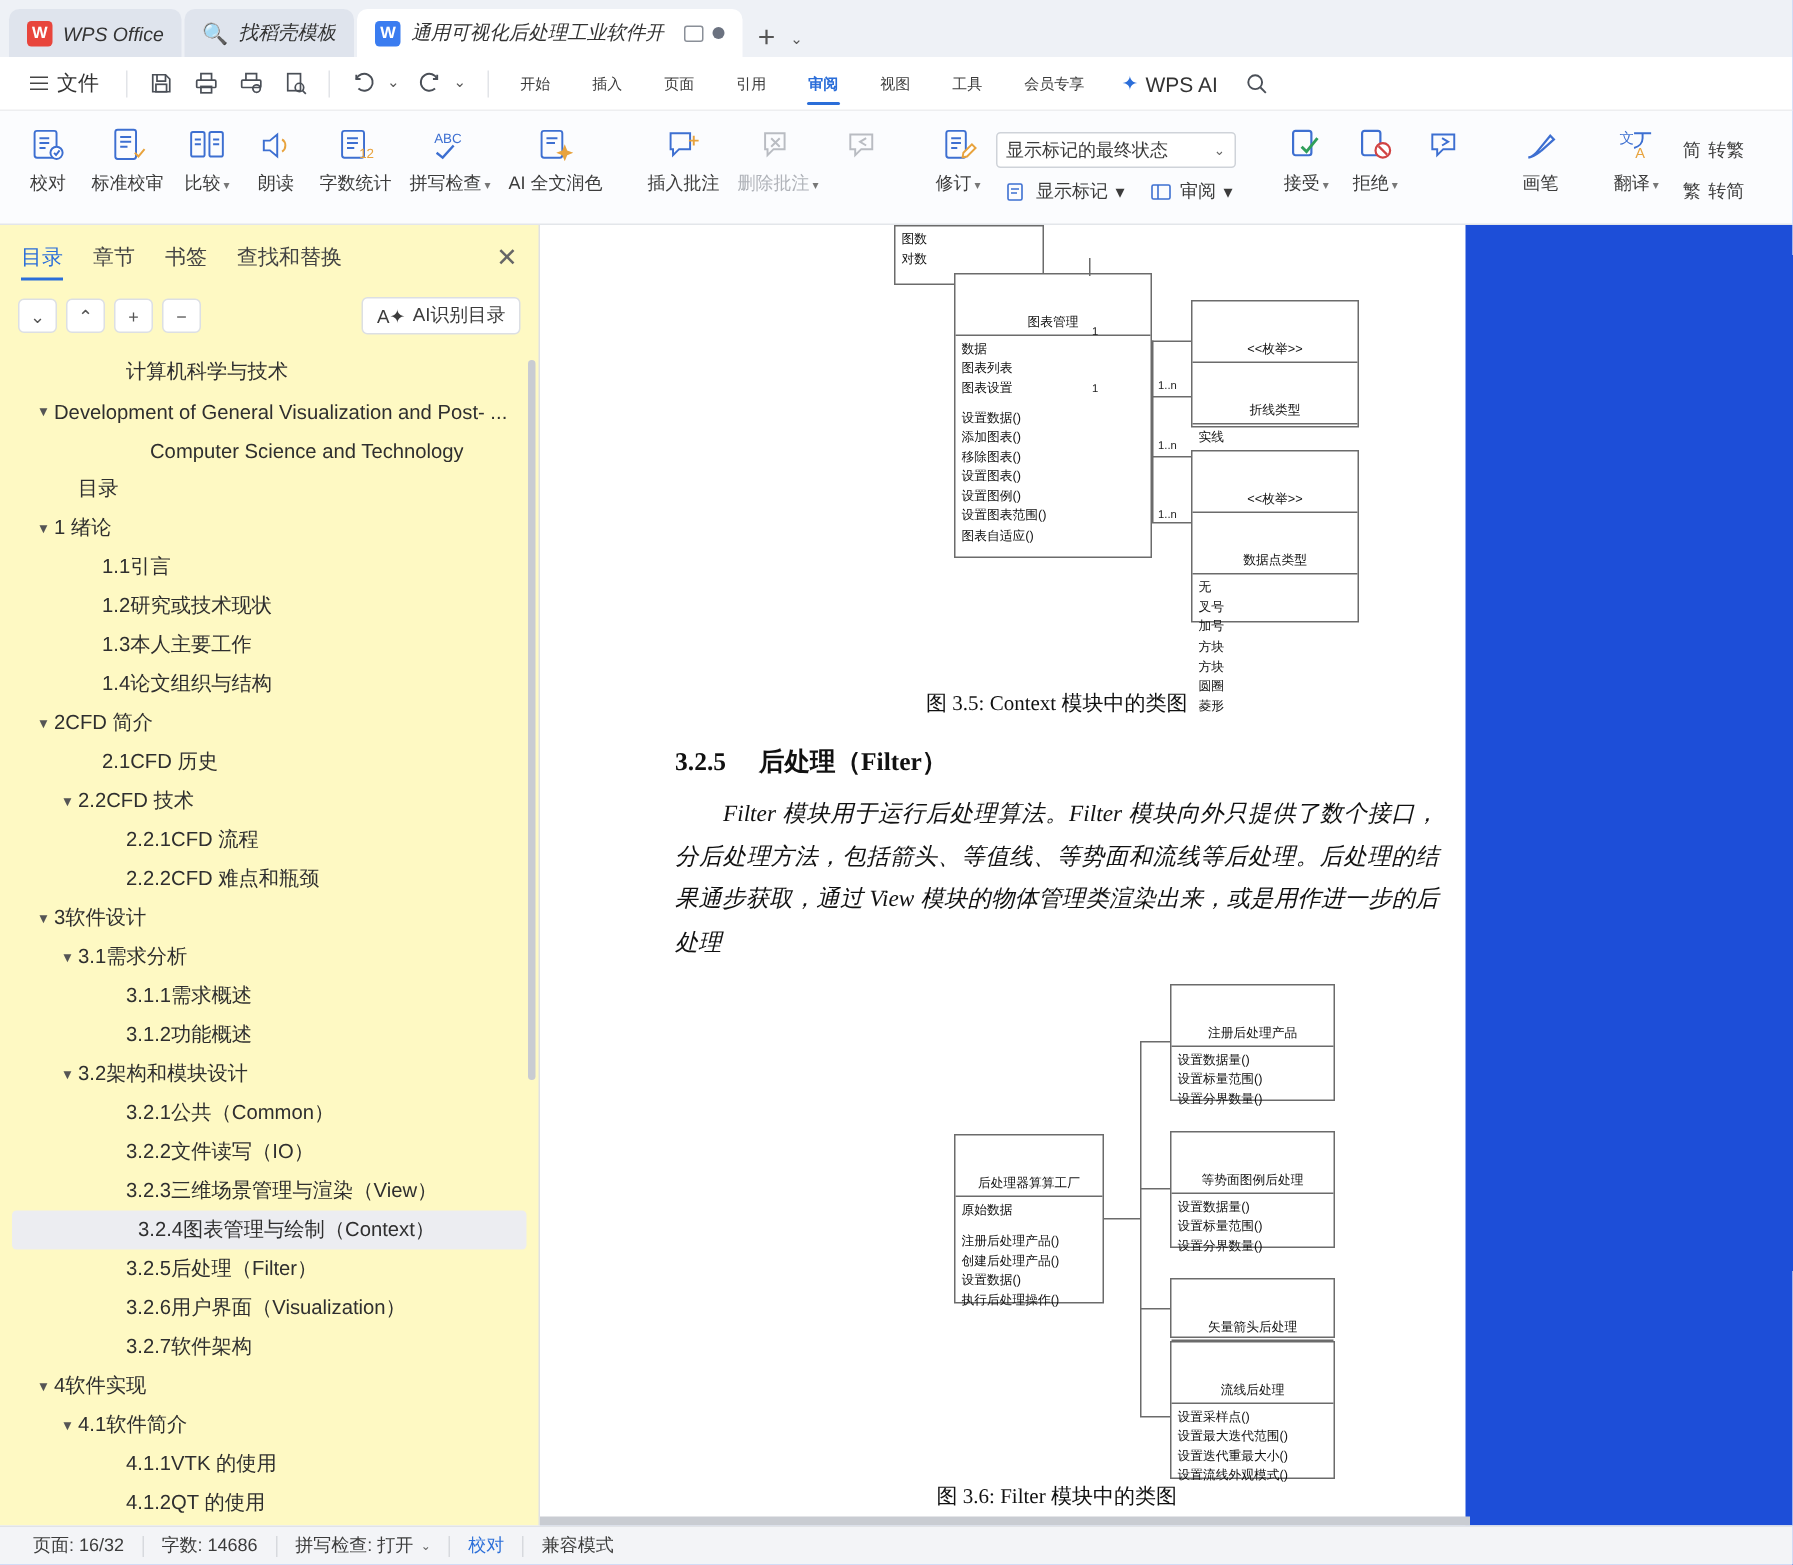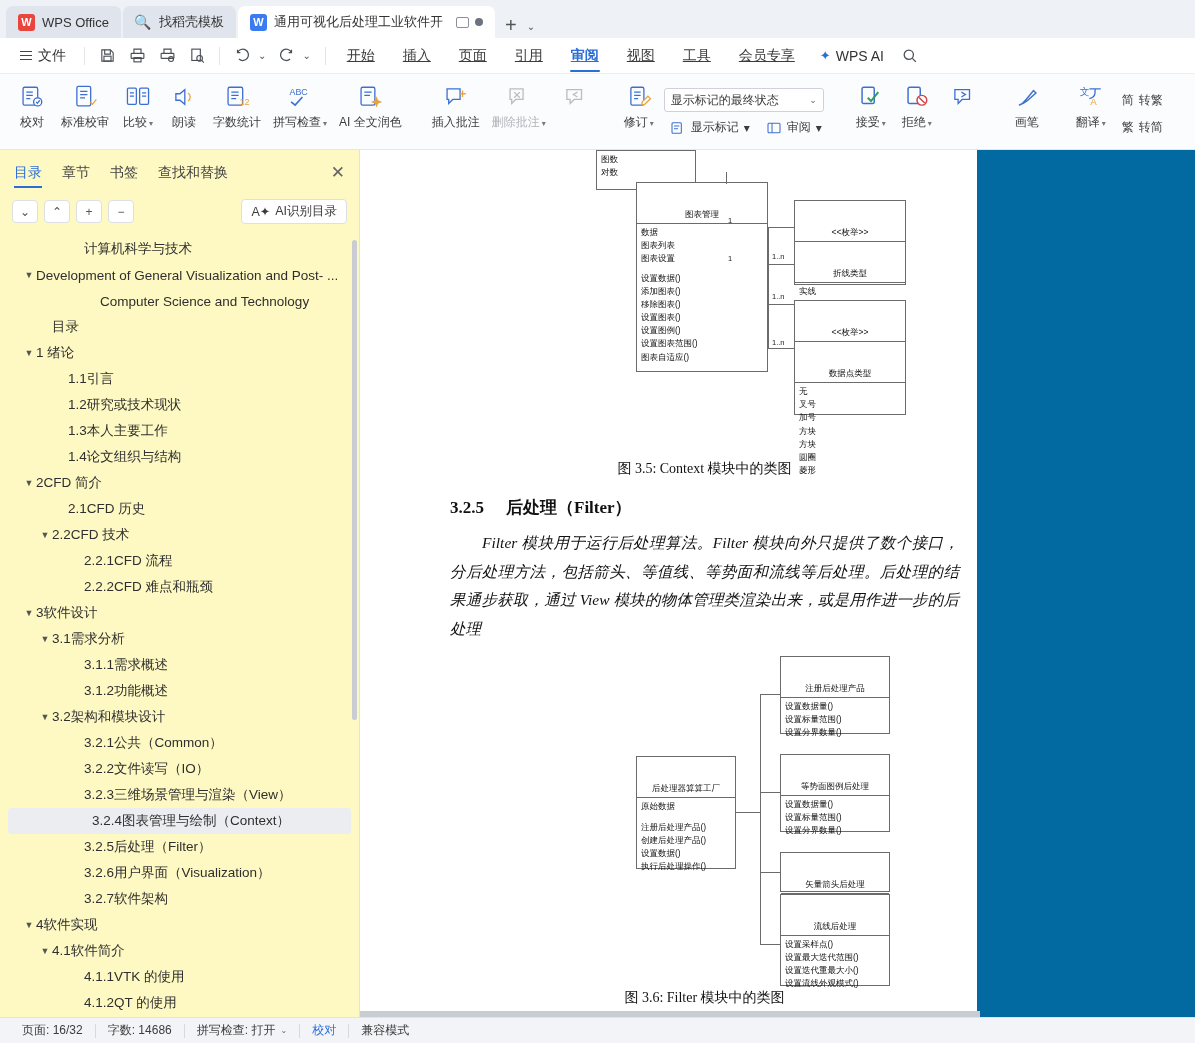--- a/index.html
+++ b/index.html
@@ -28,21 +28,21 @@
     gap: 7px;
     padding: 0 12px;
     border-radius: 7px 7px 0 0;
     font-size: 13px;
     color: #333;
     background: #dfe4ed;
     max-width: 260px;
     white-space: nowrap;
   }
   .tab.active { background: #ffffff; }
-  .tab .tab-label { overflow: hidden; text-overflow: ellipsis; }
+  .tab .tab-label { overflow: hidden; text-overflow: ellipsis; font-style: italic; }
   .tab-icon {
     width: 17px; height: 17px; border-radius: 3px;
     display: flex; align-items: center; justify-content: center;
     font-size: 11px; color: #fff; font-weight: bold;
   }
   .ic-wps { background: #e8453c; }
   .ic-search { background: transparent; color: #f0a500; font-size: 14px; }
   .ic-w { background: #3a7cf0; }
   .tab-extra { display: flex; align-items: center; gap: 6px; margin-left: 6px; }
   .mini-sq { width: 13px; height: 11px; border: 1.4px solid #8a8f98; border-radius: 2px; }
@@ -67,22 +67,22 @@
   }
   .hamburger { display: inline-block; width: 12px; }
   .hamburger i { display: block; height: 1.5px; background: #444; margin: 2.5px 0; }
   .qicon {
     width: 28px; height: 26px; display: flex; align-items: center; justify-content: center;
     color: #4a4f57;
   }
   .qicon svg { width: 17px; height: 17px; }
   .qsep { width: 1px; height: 18px; background: #e2e4e8; margin: 0 6px; }
   .menu-item {
-    font-size: 14px; color: #3c3c3c; padding: 6px 13px; border-radius: 4px;
-    position: relative; white-space: nowrap; text-decoration: underline;
+    font-size: 10px; color: #3c3c3c; padding: 6px 13px; border-radius: 4px;
+    position: relative; white-space: nowrap;
   }
   .menu-item.active { color: #2b6ed9; font-weight: bold; }
   .menu-item.active::after {
     content: ""; position: absolute; left: 12px; right: 12px; bottom: -1px;
     height: 2px; background: #2b6ed9; border-radius: 1px;
   }
   .ai-btn { display: flex; align-items: center; gap: 5px; font-size: 14px; color: #333; padding: 6px 10px; }
   .ai-logo { color: #2b6ed9; font-size: 13px; }
 
   
@@ -163,21 +163,21 @@
     width: 14px; display: inline-block; text-align: center; font-size: 9px; color: #555; flex: 0 0 14px;
   }
   .caret.empty { color: transparent; }
   .toc-text { overflow: hidden; text-overflow: ellipsis; }
   .nav-scroll {
     position: absolute; right: 2px; top: 90px; width: 5px; height: 480px;
     background: #c9ccd2; border-radius: 3px;
   }
 
   
-  .docarea { flex: 1; background: #0369a1; position: relative; overflow: hidden; }
+  .docarea { flex: 1; background: #1d4ed8; position: relative; overflow: hidden; }
   .page {
     position: absolute; left: 0; top: 0; width: 617px; height: 100%;
     background: #fff; padding: 6px 18px 0 90px; font-family: "Liberation Serif", serif;
   }
   .fig-caption { text-align: center; font-size: 14px; color: #111; margin: 8px 0 18px 0; }
   .sec-head { font-size: 17px; color: #111; margin: 8px 0 10px 0; font-weight: bold; }
   .sec-head .num { margin-right: 22px; }
   .para { font-size: 15.5px; color: #111; line-height: 1.85; text-align: justify; font-style: italic; }
   .para .indent { display: inline-block; width: 32px; }
 

